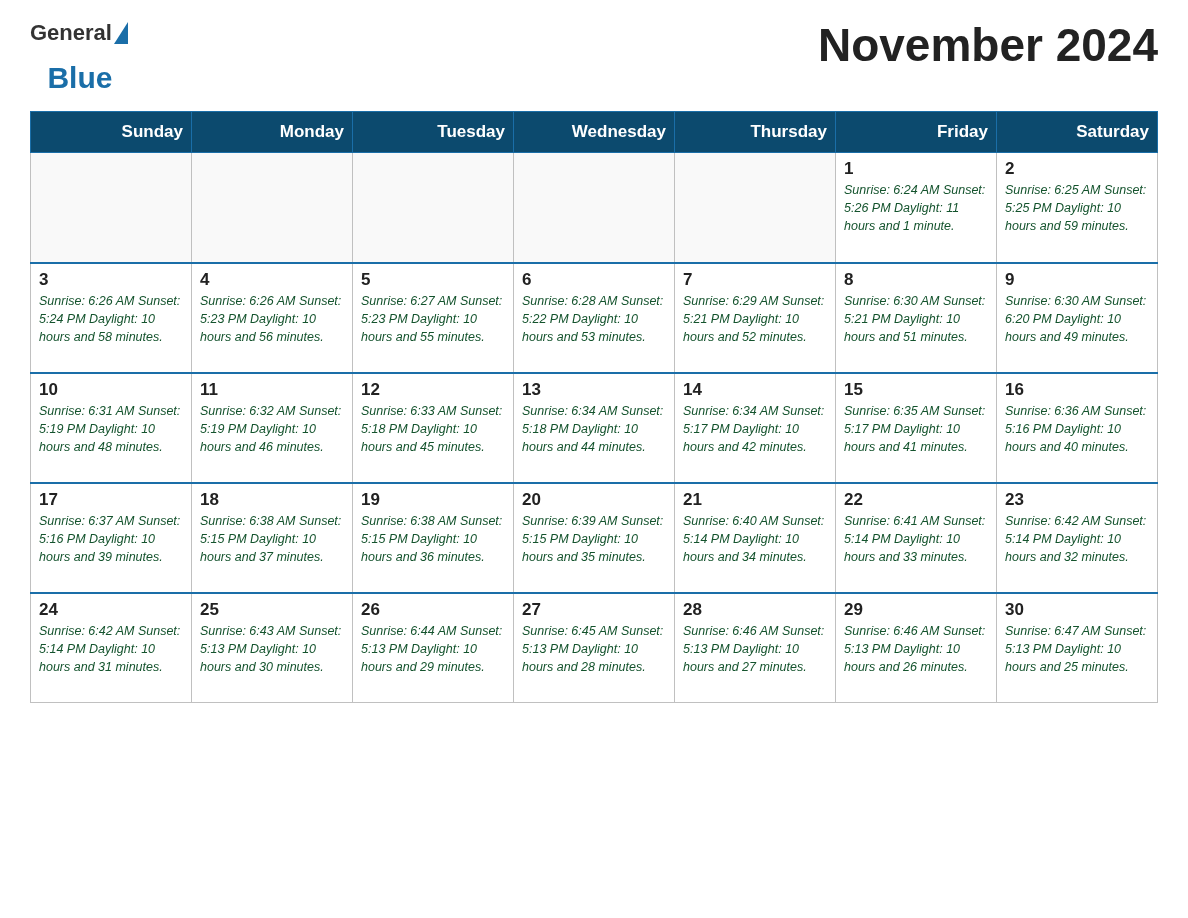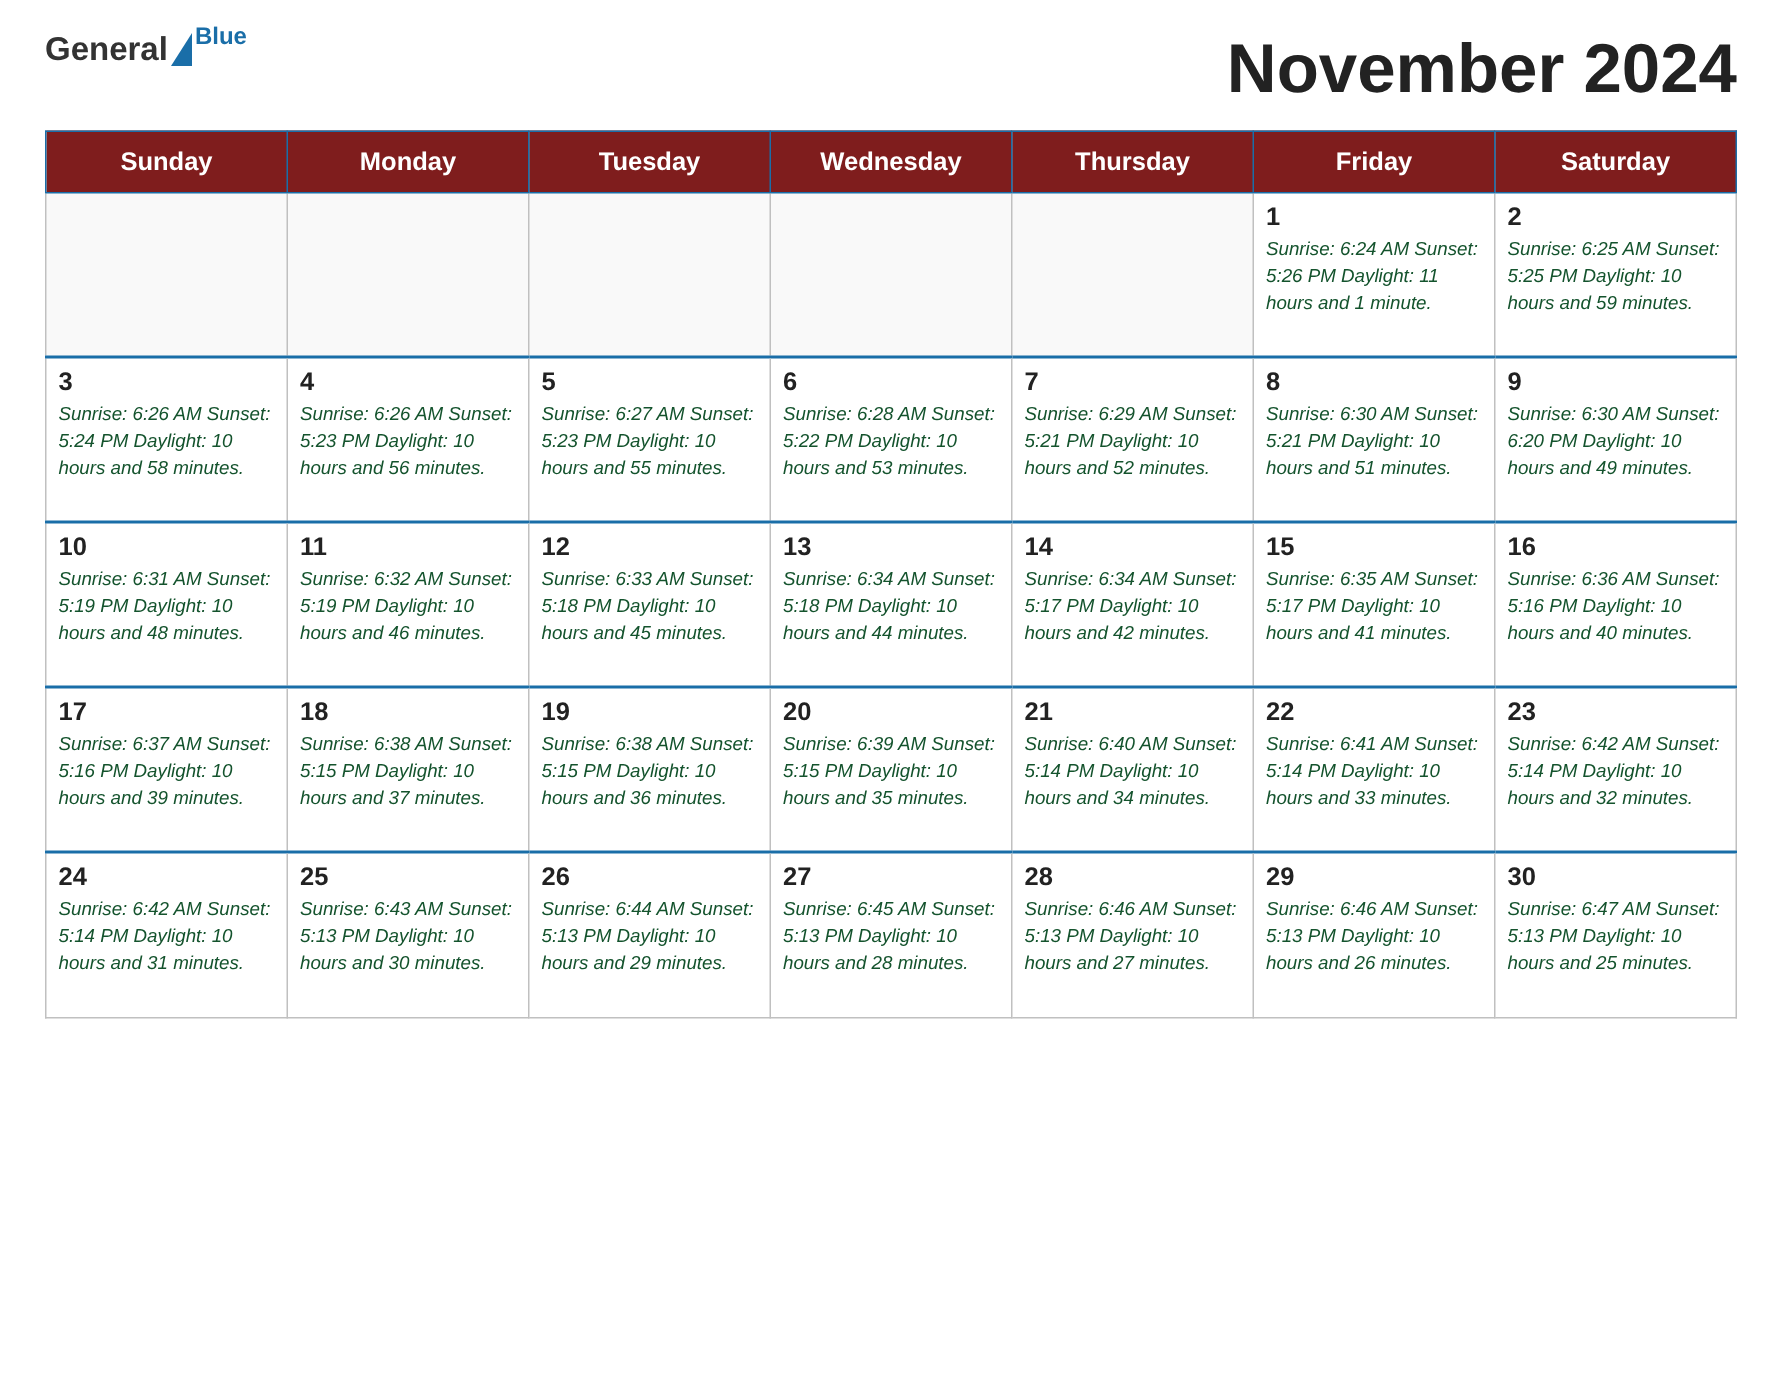--- a/index.html
+++ b/index.html
@@ -11,42 +11,43 @@
       padding: 20px 30px 30px 30px;
     }
     .header {
       display: flex;
       justify-content: space-between;
       align-items: flex-start;
       margin-bottom: 16px;
     }
     .logo {
       display: flex;
-      flex-direction: row;
-      align-items: flex-start;
+      flex-direction: column;
+      align-items: center;
+      gap: 19px;
     }
     .logo-top {
       display: flex;
       align-items: center;
       font-size: 22px;
       font-weight: bold;
       color: #333;
     }
     .logo-top .logo-general { color: #333; }
     .logo-top .logo-triangle {
       width: 0;
       height: 0;
       border-left: 14px solid transparent;
       border-bottom: 22px solid #1a6ea8;
       margin-left: 2px;
       margin-right: 0;
       display: inline-block;
     }
     .logo-subtitle {
-      font-size: 16px;
+      font-size: 30px;
       font-weight: bold;
       color: #1a6ea8;
       margin-top: -4px;
       margin-left: 2px;
     }
     .title-block {
       text-align: left;
     }
     .title-block .month-year {
       font-size: 46px;
@@ -58,26 +59,26 @@
       font-size: 22px;
       color: #444;
       margin-top: 4px;
     }
     .calendar {
       width: 100%;
       border-collapse: collapse;
       border: 1px solid #b0b0b0;
     }
     .calendar th {
-      background-color: #7f1d1d;
+      background-color: #0c4a6e;
       color: #fff;
       font-size: 17px;
       font-weight: bold;
       padding: 10px 8px;
-      text-align: center;
+      text-align: right;
       border: 1px solid #1a6ea8;
     }
     .calendar td {
       vertical-align: top;
       border: 1px solid #c0c0c0;
       padding: 6px 8px;
       width: 14.28%;
       min-height: 90px;
       height: 110px;
     }

